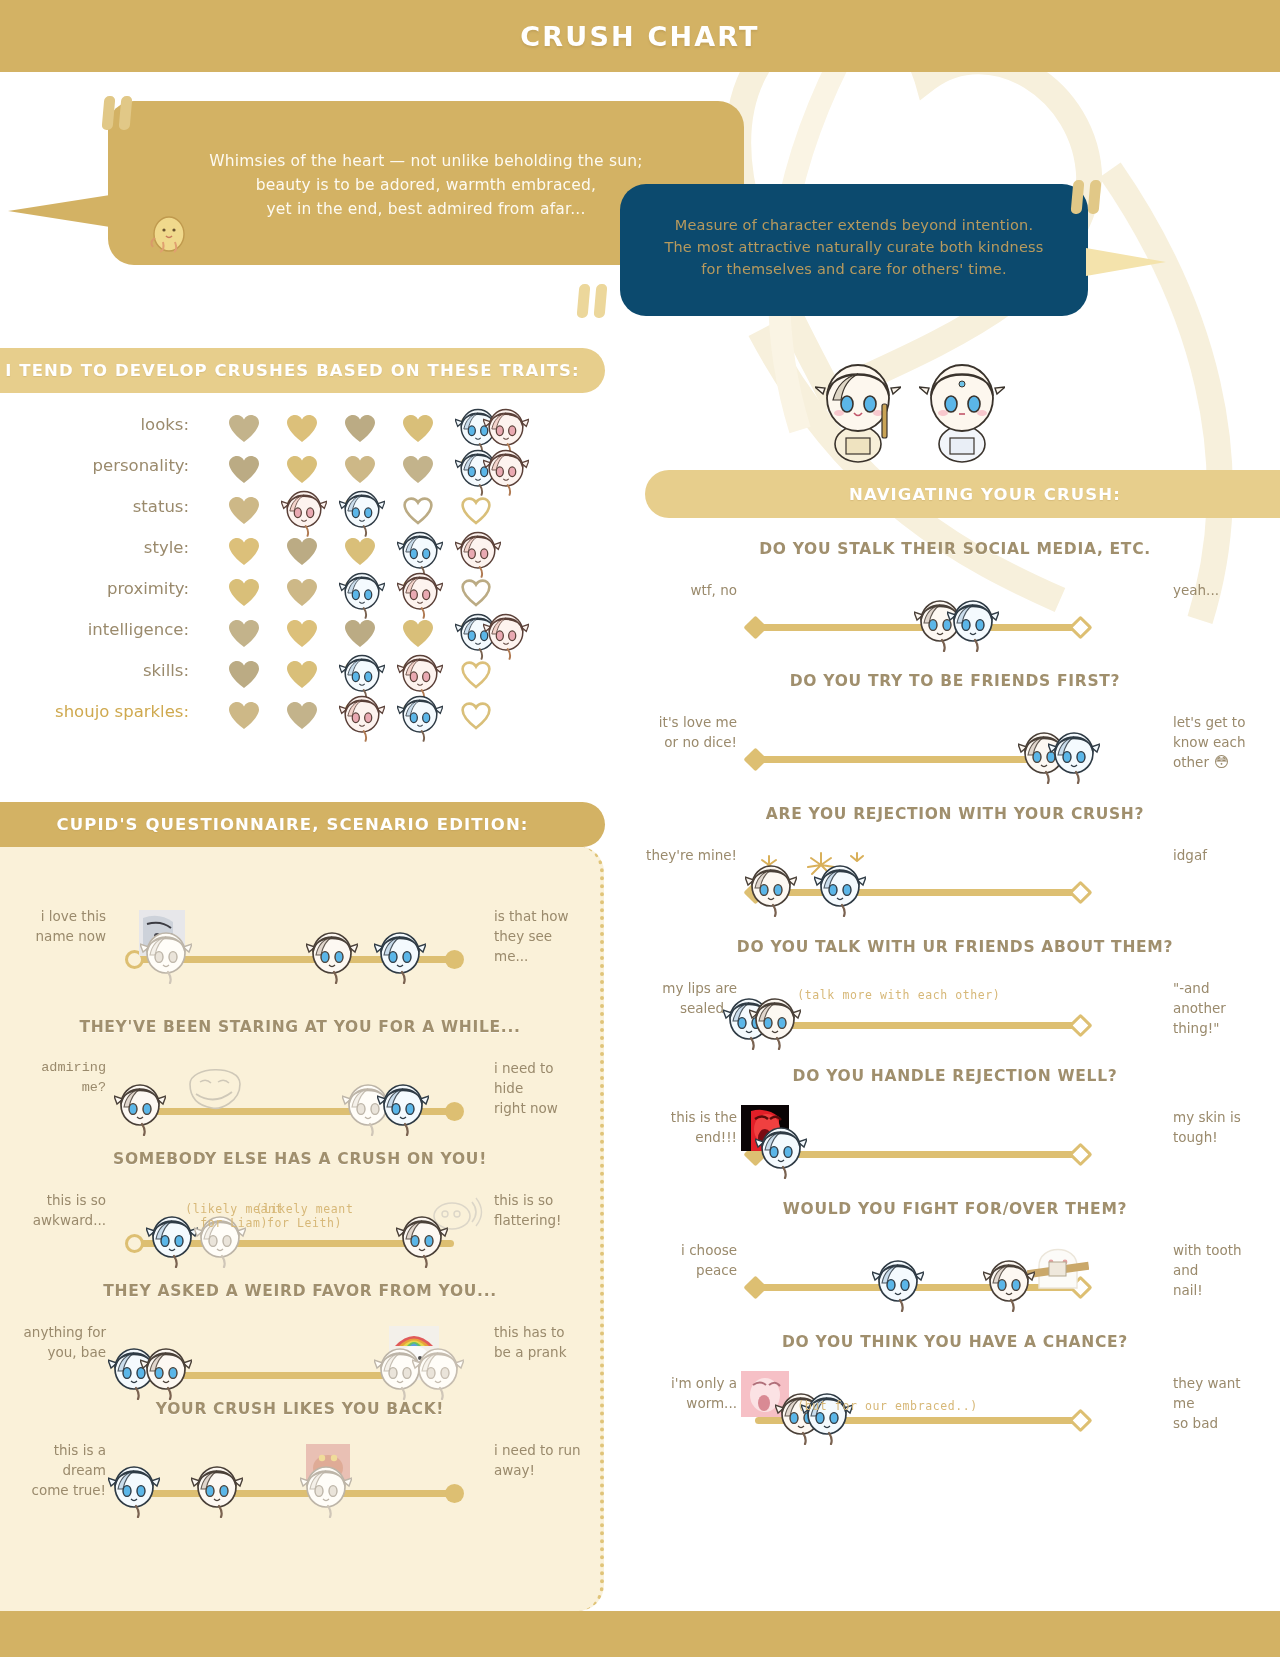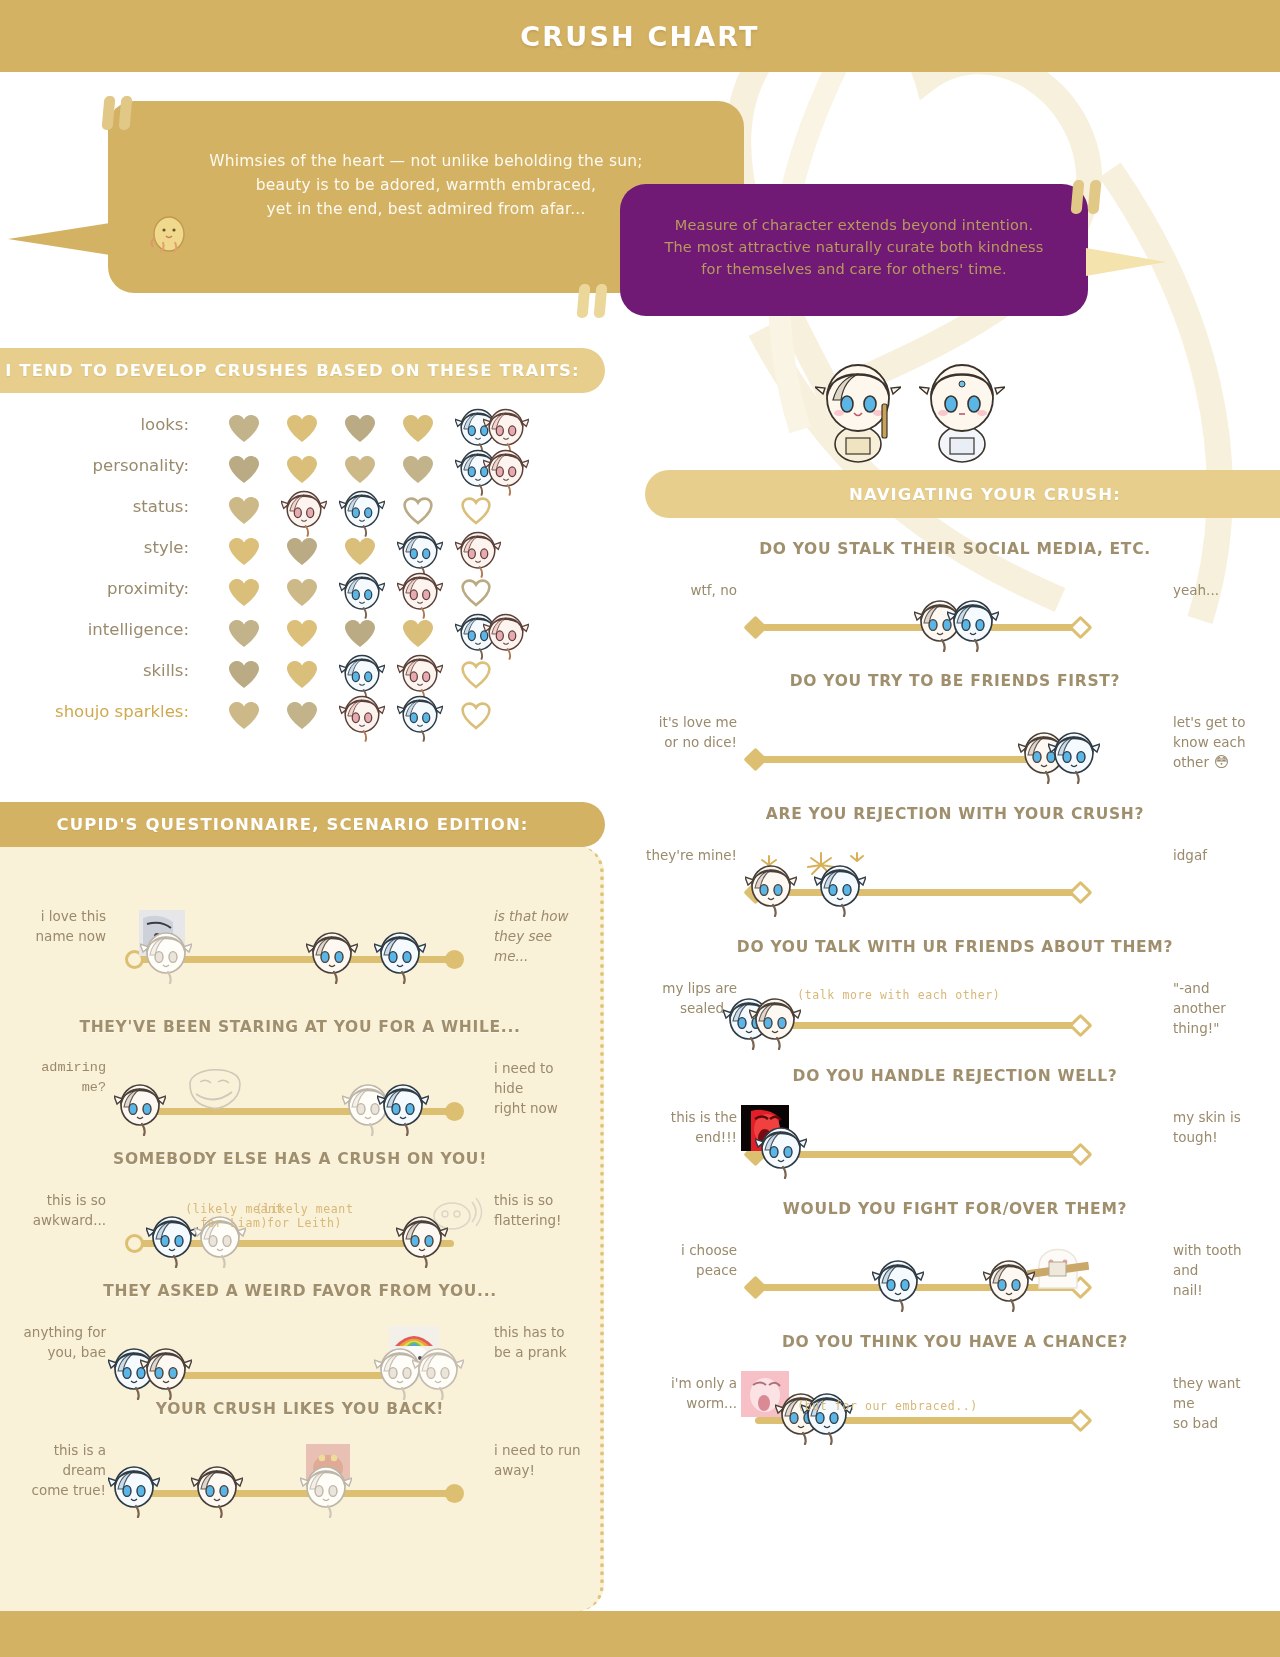--- a/index.html
+++ b/index.html
@@ -25,28 +25,28 @@
     font-family:"DejaVu Sans","Liberation Sans",sans-serif;
     text-shadow: 0 2px 2px rgba(160,130,70,.30);
   }
 
   
   .bubble { position:absolute; border-radius:26px; z-index:4; }
   .bubble .btext {
     font-size:15.5px; line-height:24px; text-align:center; white-space:pre-line;
     font-family:"DejaVu Sans","Liberation Sans",sans-serif; letter-spacing:.2px;
   }
-  .bubble1 { left:108px; top:101px; width:636px; height:192px; background:#d3b264; }
+  .bubble1 { left:108px; top:101px; width:636px; height:164px; background:#d3b264; }
   .bubble1 .btext { color:#fdfaf1; padding:48px 40px 0 40px; }
   .bubble1::after{ 
     content:""; position:absolute; left:-100px; bottom:38px;
     border-top:16px solid transparent; border-bottom:16px solid transparent;
     border-right:102px solid #d3b264;
   }
-  .bubble2 { left:620px; top:184px; width:468px; height:132px; background:#701a75; }
+  .bubble2 { left:620px; top:184px; width:468px; height:132px; background:#0c4a6e; }
   .bubble2 .btext { color:#b79a5e; padding:30px 26px 0 26px; font-size:14.5px; line-height:22px;}
   .bubble2::after{
     content:""; position:absolute; right:-78px; bottom:40px;
     border-top:14px solid transparent; border-bottom:14px solid transparent;
     border-left:80px solid #f4e3ac;
   }
   .qmark { position:absolute; z-index:5; display:flex; gap:6px; }
   .qmark i { display:block; width:11px; height:34px; border-radius:5px; background:#e1c887; transform:skewX(-5deg); }
   .qm1 { left:103px; top:96px; }
   .qm2 { left:1072px; top:180px; }
@@ -891,21 +891,21 @@
 
   <div class="quest-panel"></div>
   <div class="pill pill-quest">
     <span>CUPID'S QUESTIONNAIRE, SCENARIO EDITION:</span>
   </div>
   <div id="quest-blocks">
       <div class="qblock" style="left: 14px; top: 884px; width: 572px;">
         <div class="qrow">
           <div class="endlabel left" style="width: 92px;">i love this
 name now</div>
-          <div class="endlabel right" style="width: 92px; font-style: italic;">is that how
+          <div class="endlabel right" style="width: 92px;">is that how
 they see me...</div>
           <div class="track" style="left: 120px; top: 56px; width: 320px;"></div>
           <div class="cap round hollow" style="left: 110.5px; top: 50px;"></div>
           <div class="cap round" style="left: 430.5px; top: 50px;"></div>
           <div class="mini-img" style="left: 125.2px; top: 10px;"><svg width="46" height="46" viewBox="0 0 46 46">
               <rect width="46" height="46" fill="#e7e7ea"></rect>
               <path d="M4 8 q16 -6 30 4 l0 30 q-14 6 -30 -2 Z" fill="#cdd2da"></path>
               <path d="M8 14 q14 -4 24 4" stroke="#3b3b42" stroke-width="2" fill="none"></path>
               <circle cx="18" cy="26" r="3" fill="#4a4a52"></circle>
               <circle cx="31" cy="26" r="3" fill="#4a4a52"></circle>

